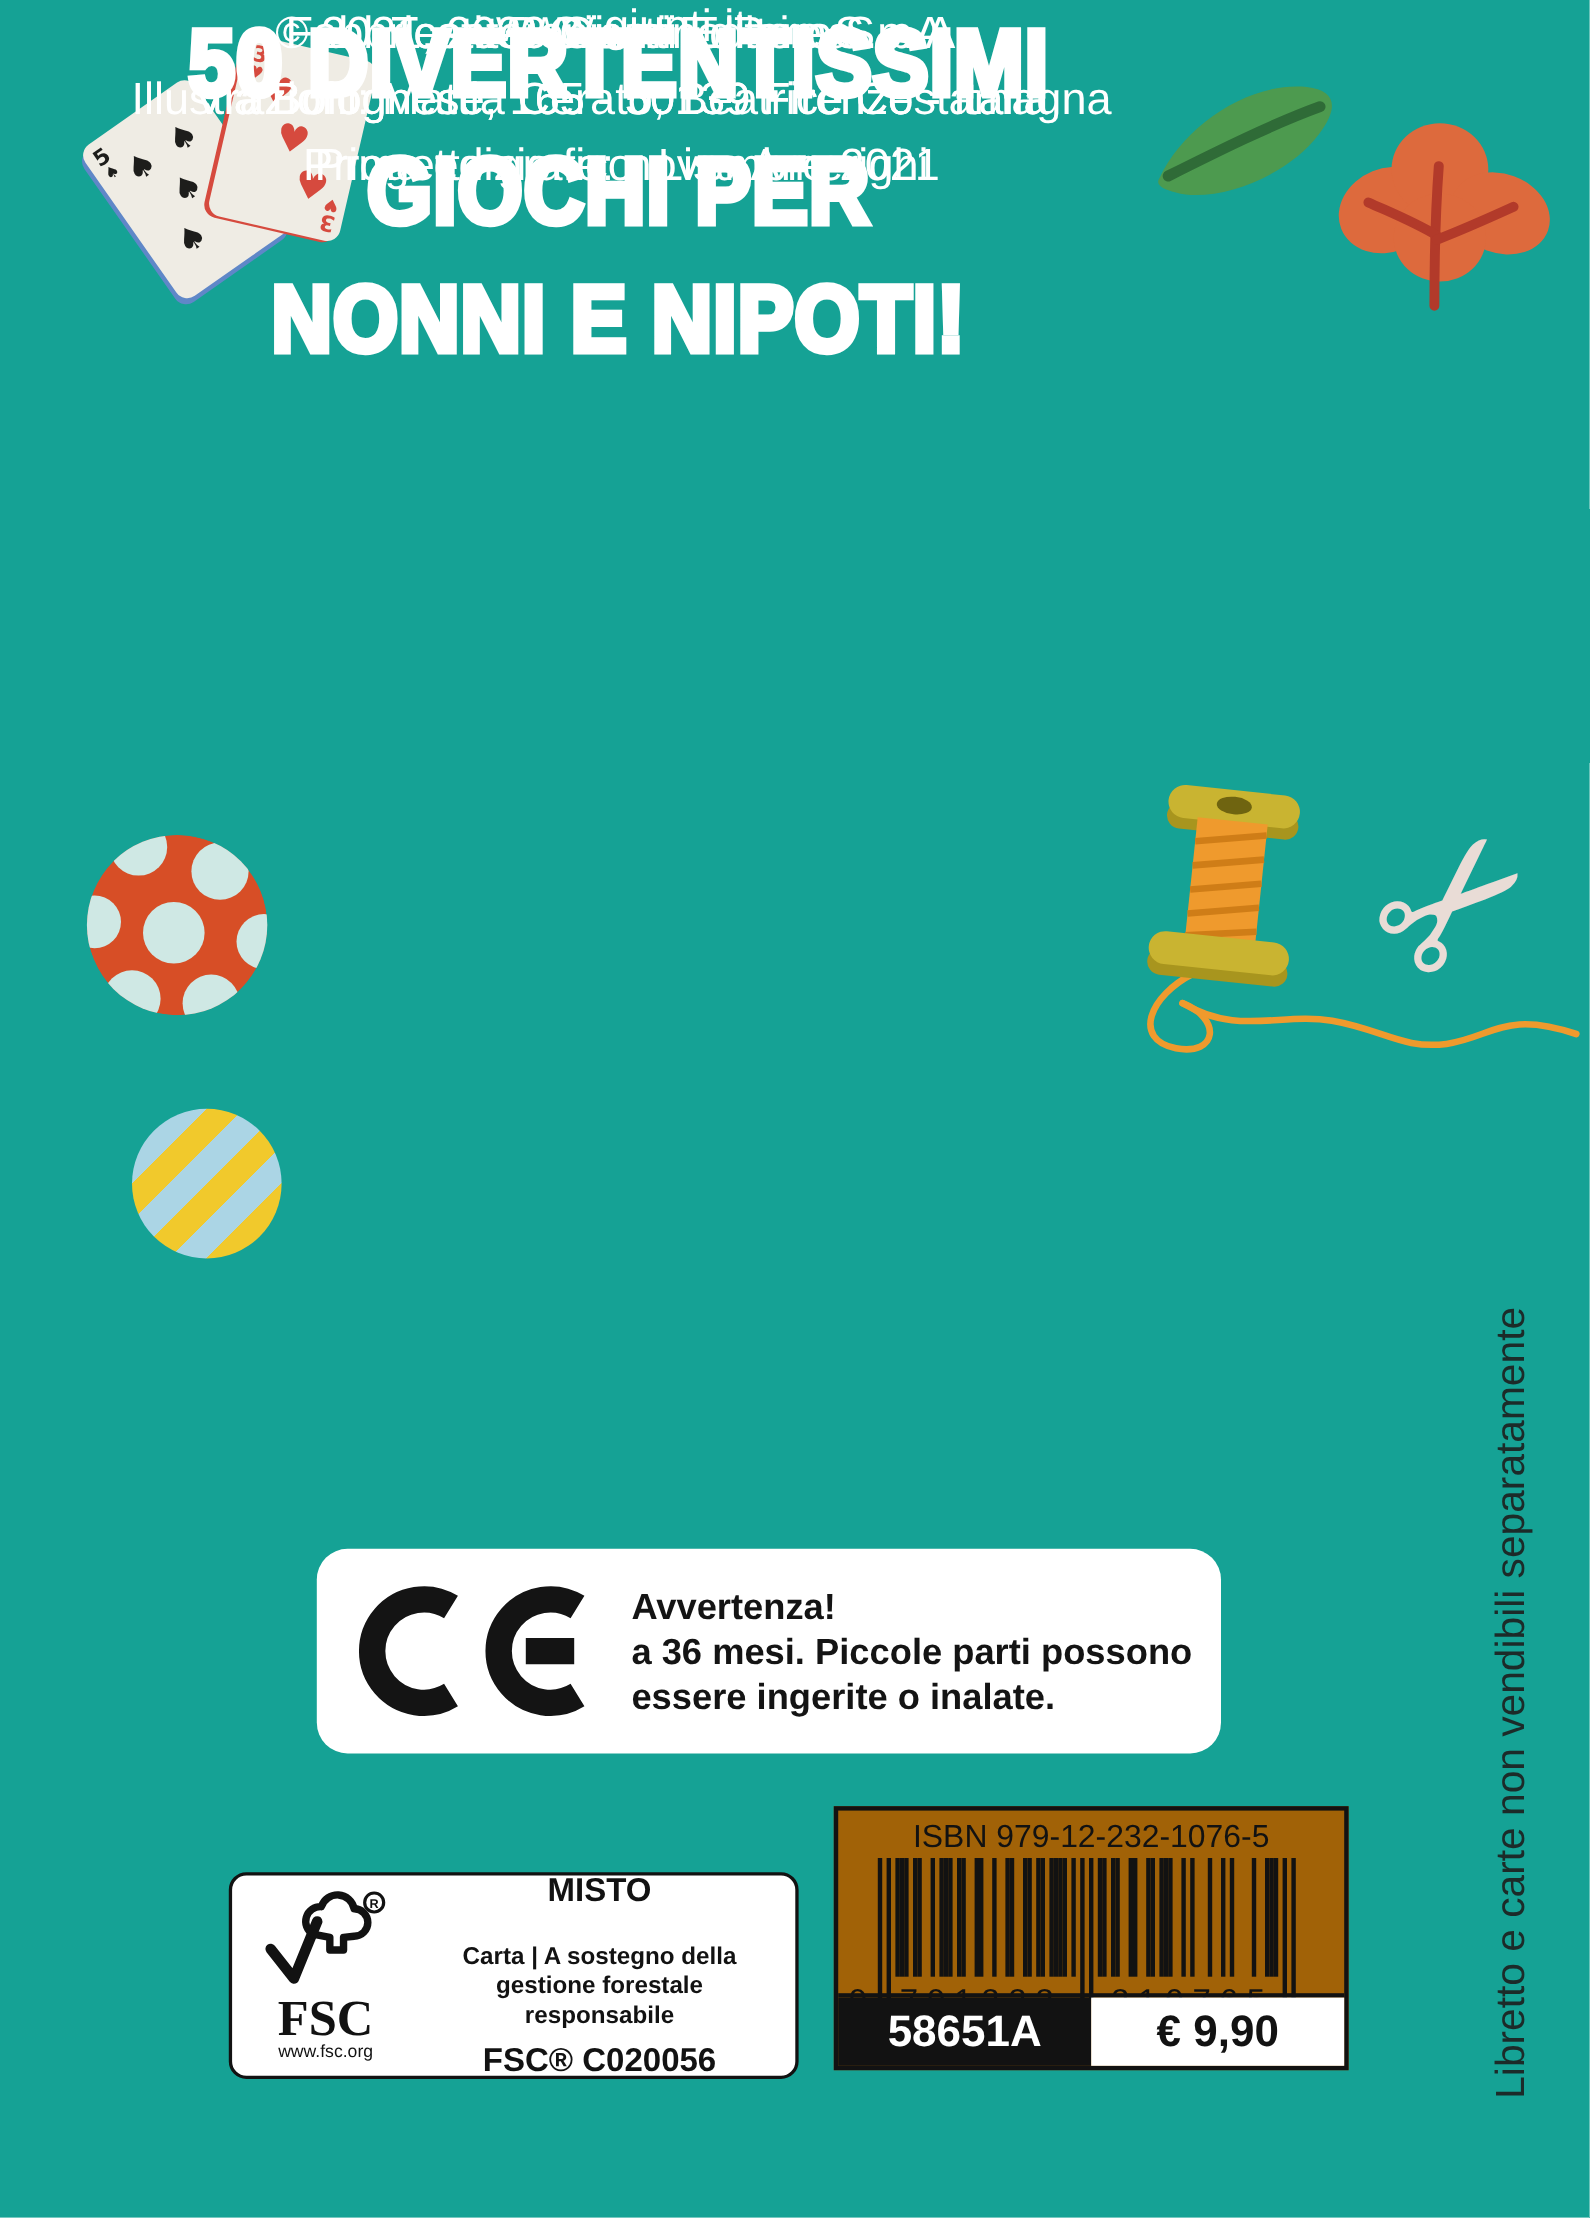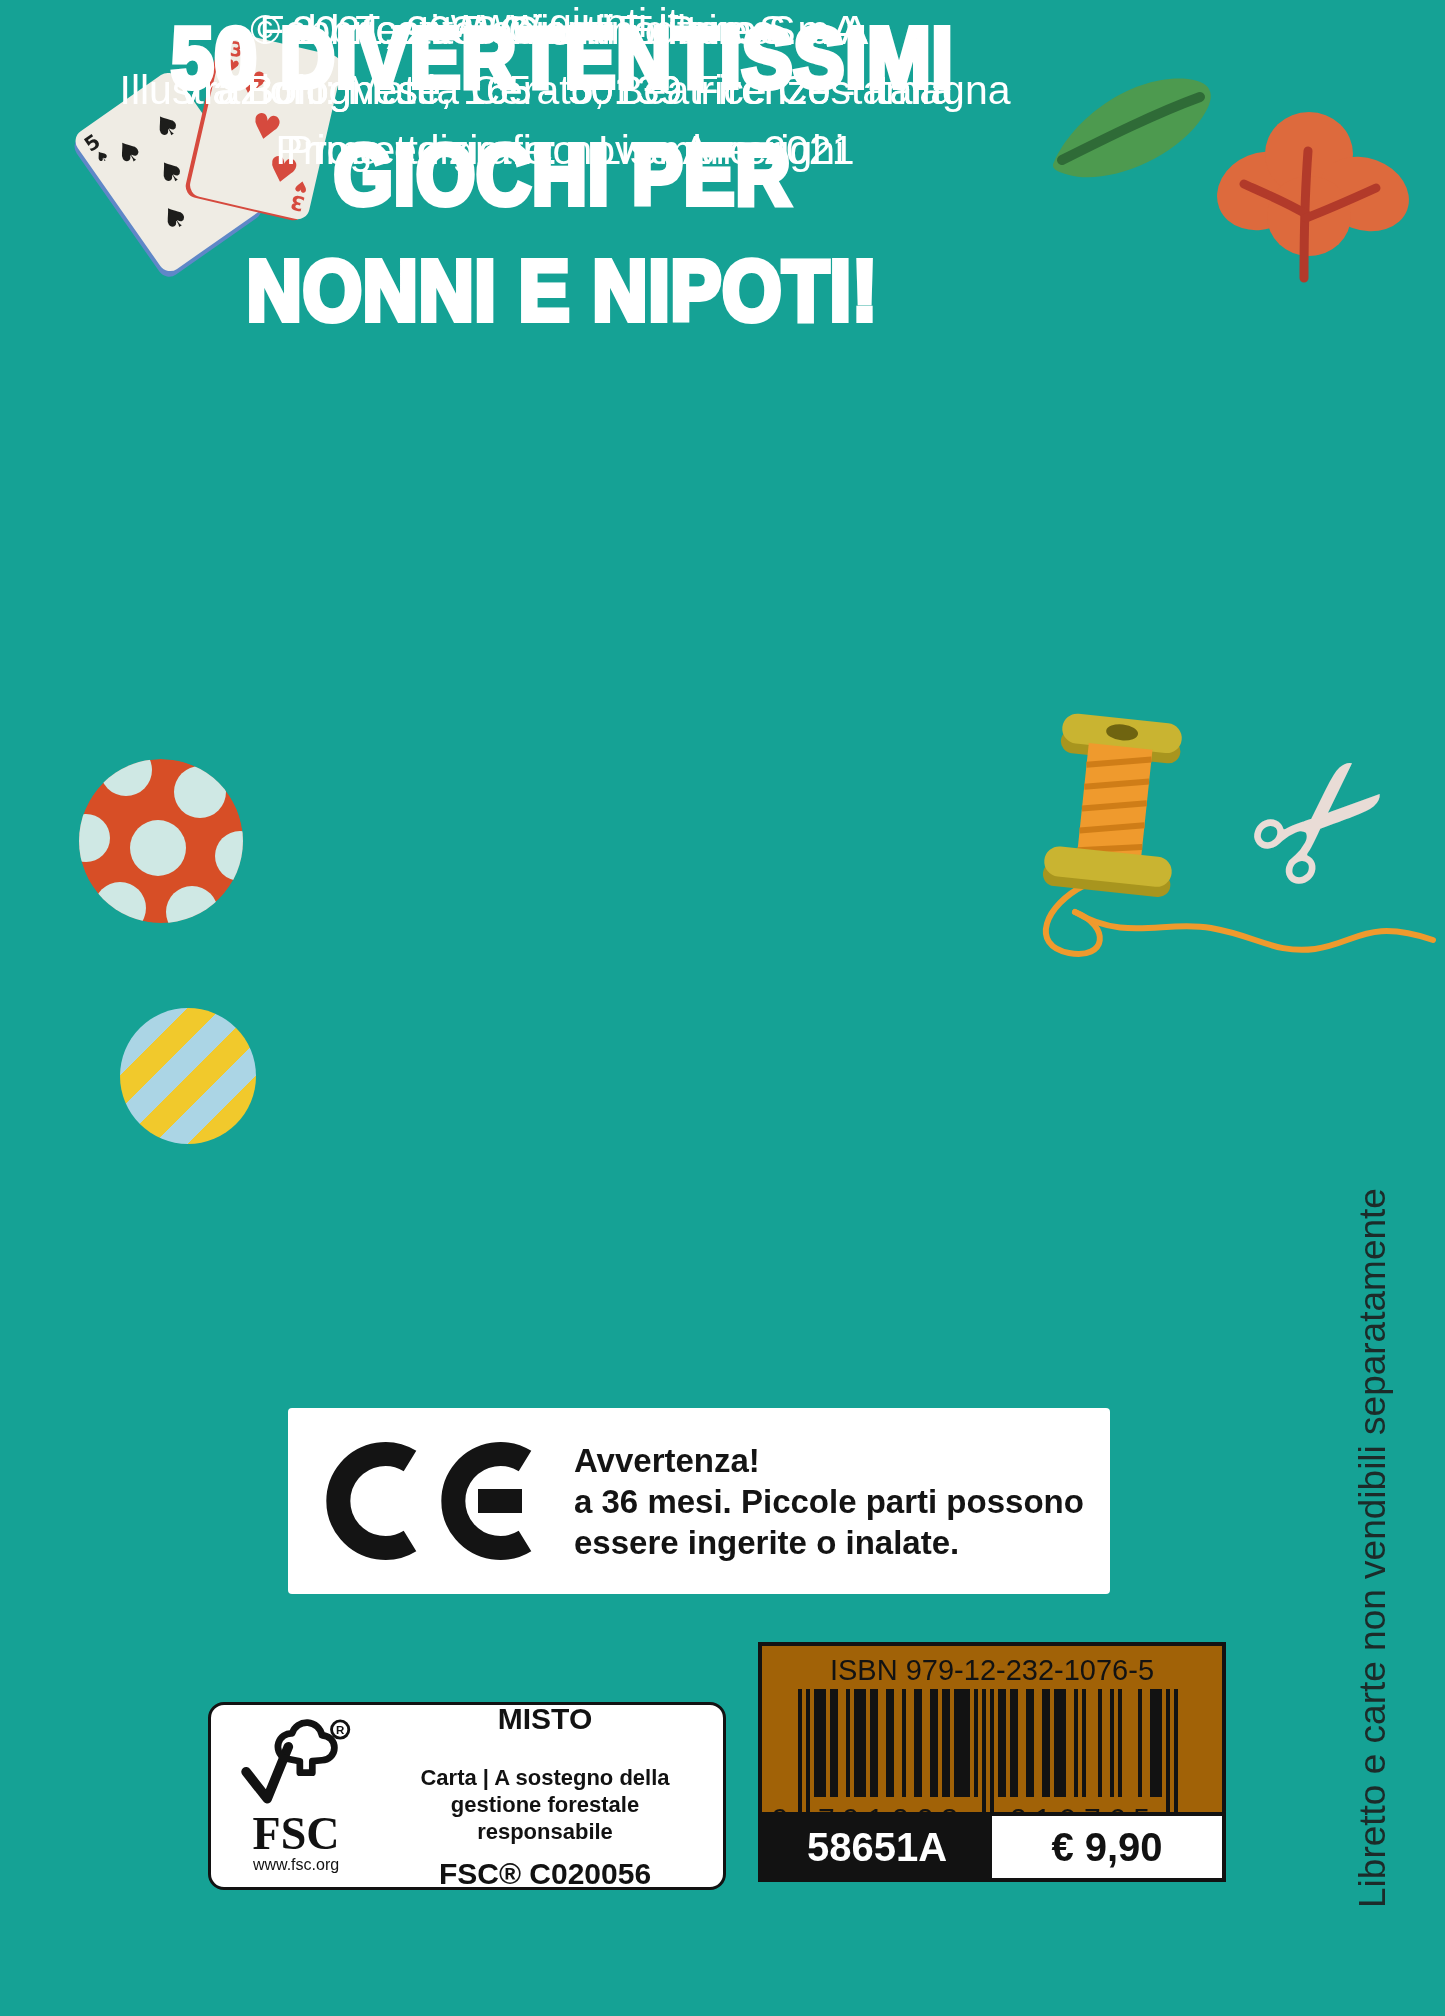--- a/index.html
+++ b/index.html
@@ -43,21 +43,21 @@
 
   
   .ball-striped{
     left:120px; top:1008px; width:136px; height:136px; border-radius:50%;
     background:repeating-linear-gradient(135deg,#f1c92c 0 24px,#abd5e5 24px 48px);
   }
 
   
   .ce-box{
     left:288px; top:1408px; width:822px; height:186px;
-    background:#fff; border-radius:4px; display:flex; align-items:center;
+    background:#fff; border-radius:28px; display:flex; align-items:center;
   }
   .ce-box .warn{color:#141414; font-size:33px; line-height:41px; font-weight:bold; margin-left:24px;}
 
   
   .fsc-box{
     left:208px; top:1702px; width:512px; height:182px;
     background:#fff; border:3px solid #121212; border-radius:16px;
     display:flex; align-items:center; color:#121212;
   }
   .fsc-left{width:170px; text-align:center;}

